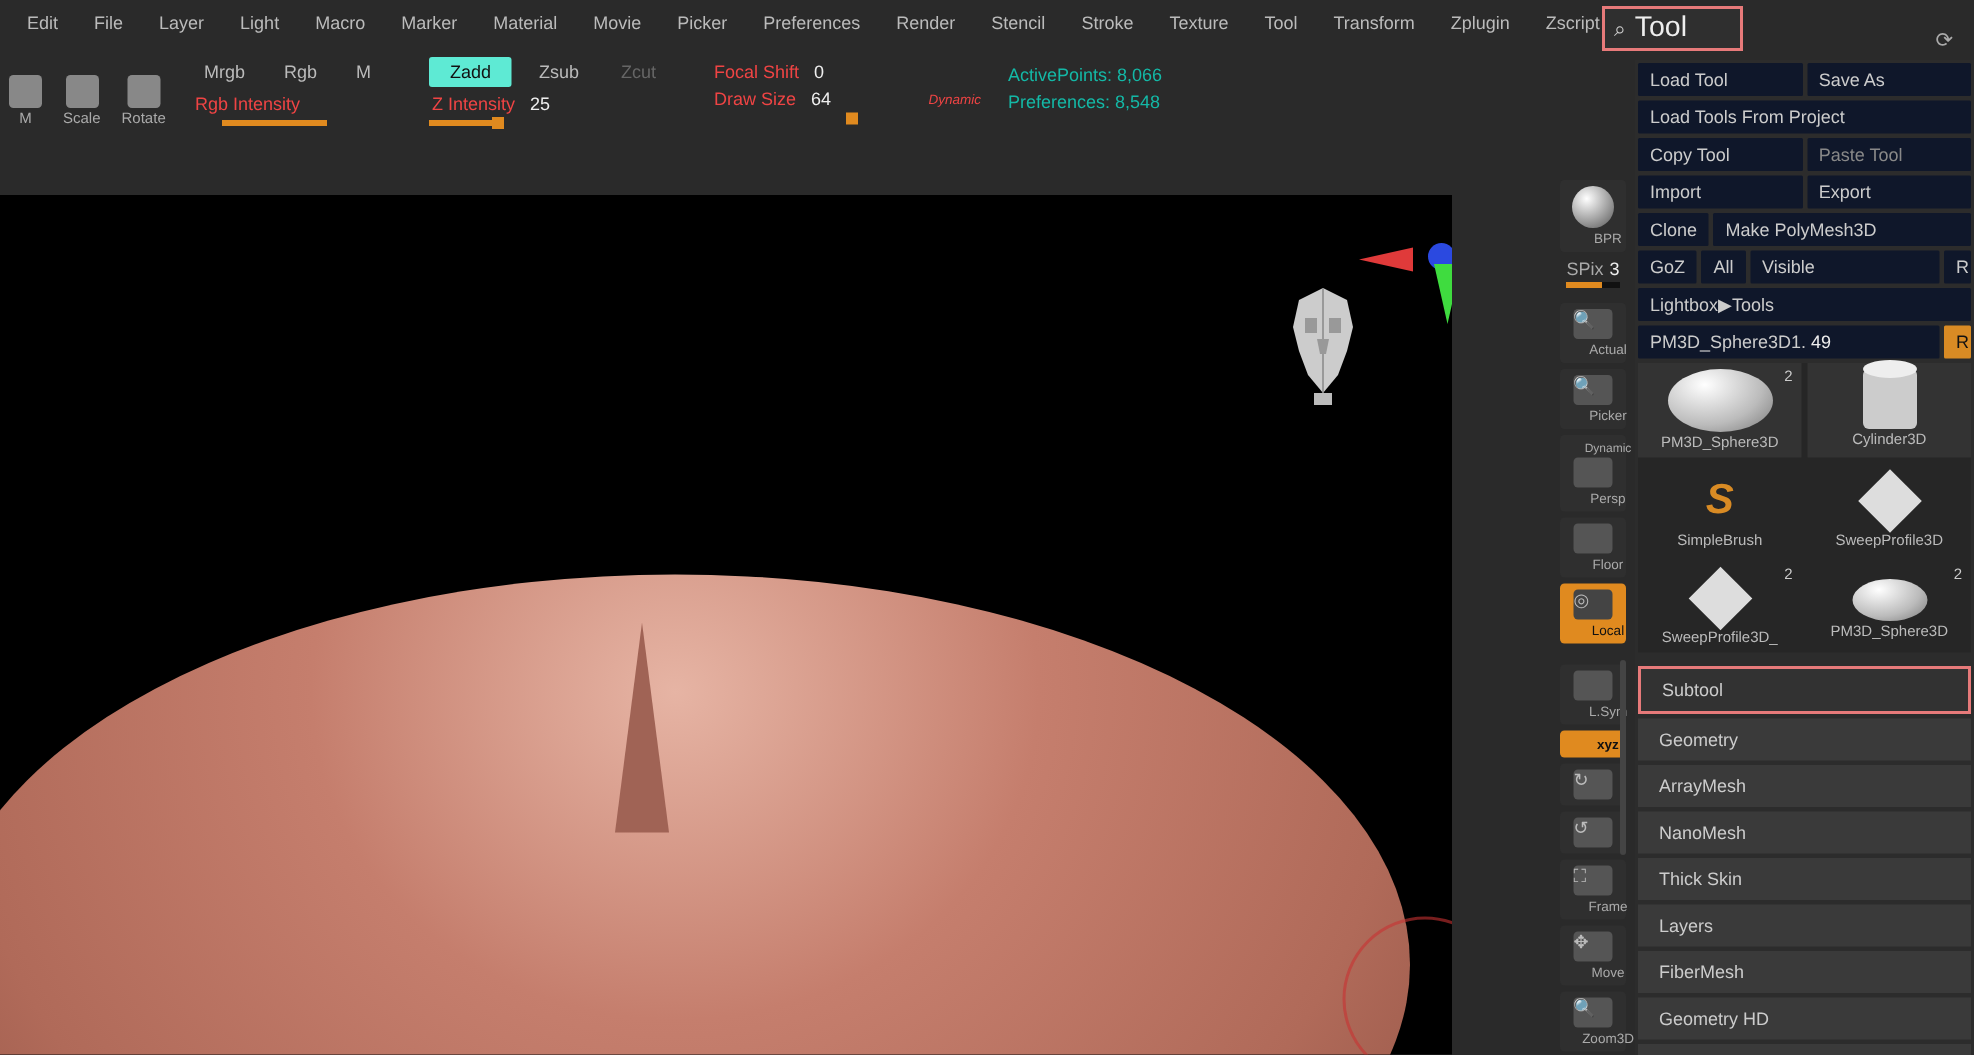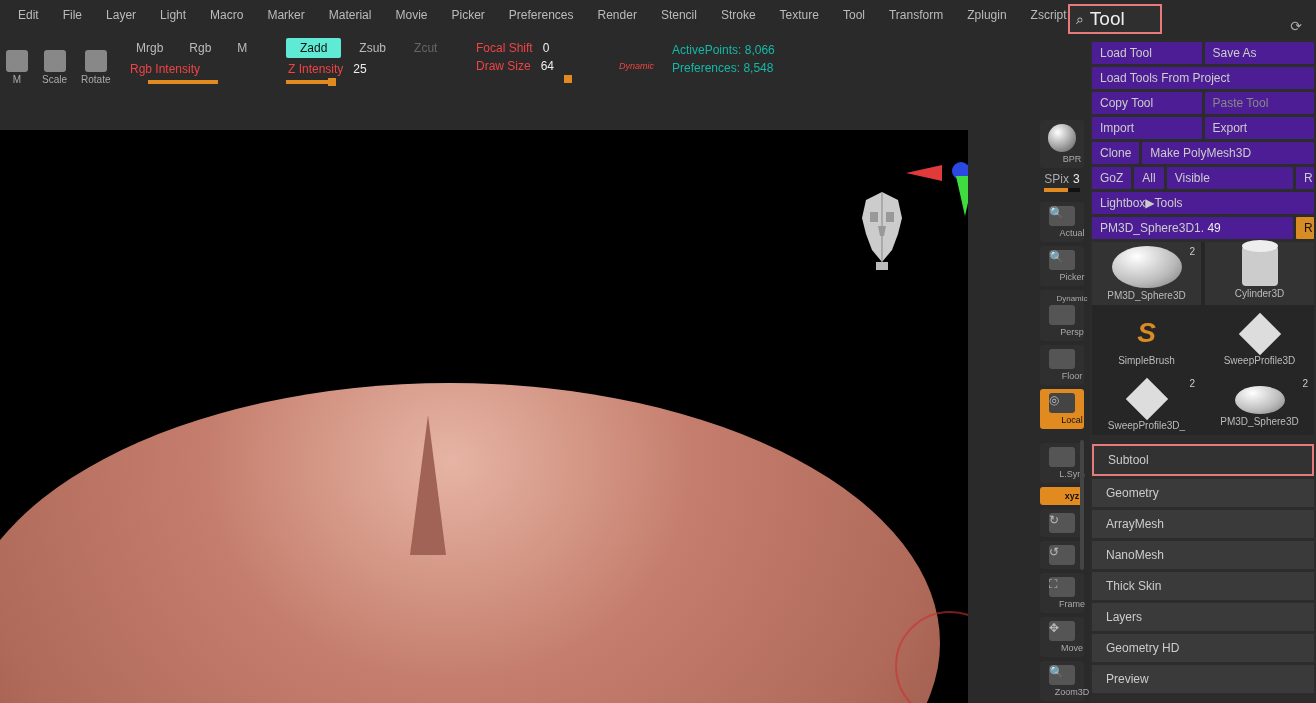--- a/index.html
+++ b/index.html
@@ -27,21 +27,21 @@
   .ghost { color:#666; padding:3px 10px; }
   .sublabel { color:#ef4444; padding-left:2px; }
   .track { flex:1; height:4px; background:#111; position:relative; }
   .track .fill { height:4px; background:#e08a1f; position:absolute; }
   .track .thumb { width:8px; height:8px; background:#e08a1f; position:absolute; top:-2px; }
 
   .stats { color:#14b8a6; line-height:1.5; }
 
   
   .right-panel { position:absolute; top:40px; right:0; width:226px; bottom:0; background:#2c2c2c; padding:2px; }
-  .btn { background:#4c1d95; color:#ccc; padding:4px 8px; border-radius:1px; cursor:pointer; font-size:12px; white-space:nowrap; overflow:hidden; }
+  .btn { background:#0f172a; color:#ccc; padding:4px 8px; border-radius:1px; cursor:pointer; font-size:12px; white-space:nowrap; overflow:hidden; }
   .btn.gray { color:#888; }
   .btn.r { width:18px; text-align:center; }
   .rp-row { display:flex; gap:3px; margin-bottom:3px; }
   .rp-row .btn { flex:1; }
   .rp-row .btn.fixed { flex:0 0 auto; }
 
   .thumb-strip { background:#262626; padding:0; }
   .thumb-row { display:flex; gap:4px; }
   .thumb-cell { flex:1; text-align:center; background:#333; padding:4px 2px; position:relative; }
   .thumb-cell .cap { color:#bbb; font-size:10px; margin-top:2px; }
@@ -361,16 +361,17 @@
     </div>
   </div>
 
   <div style="height:6px"></div>
   <div class="sec-hdr hl">Subtool</div>
   <div class="sec-hdr">Geometry</div>
   <div class="sec-hdr">ArrayMesh</div>
   <div class="sec-hdr">NanoMesh</div>
   <div class="sec-hdr">Thick Skin</div>
   <div class="sec-hdr">Layers</div>
+  <div class="sec-hdr">FiberMesh</div>
   <div class="sec-hdr">Geometry HD</div>
   <div class="sec-hdr">Preview</div>
 
 </div>
 
 </body></html>

